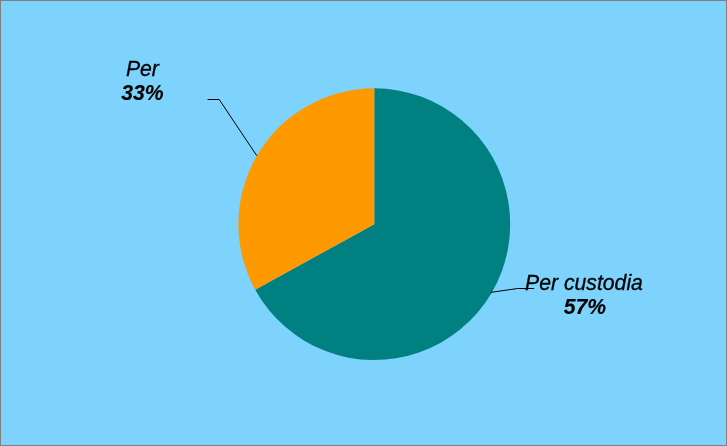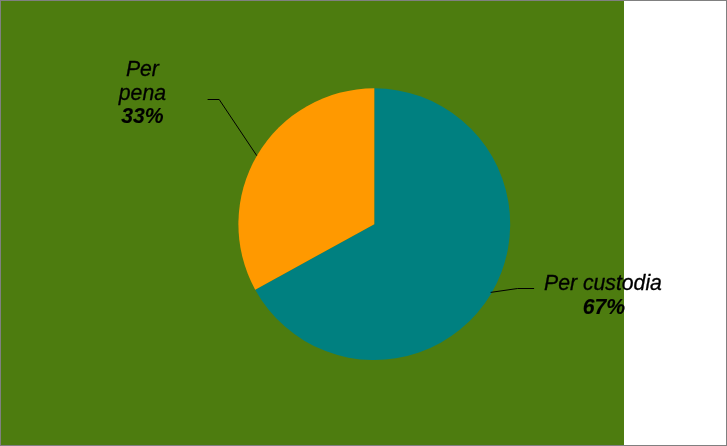--- a/index.html
+++ b/index.html
@@ -5,22 +5,22 @@
 <style>
   html, body { margin:0; padding:0; }
   body {
     width:727px; height:446px; background:#ffffff;
     font-family:"Liberation Sans", sans-serif;
     overflow:hidden;
     -webkit-font-smoothing:antialiased;
   }
   #chart-frame {
     position:absolute; left:0; top:0;
-    width:624px; height:446px;
-    background:#4d7c0f;
+    width:727px; height:446px;
+    background:#7dd3fc;
   }
   #chart-border {
     position:absolute; left:0; top:0;
     width:727px; height:446px;
     box-sizing:border-box;
     border:1px solid #808080;
     pointer-events:none;
   }
   #plot-svg { position:absolute; left:0; top:0; }
   .pie-label {
@@ -29,45 +29,44 @@
     font-style:italic;
     font-size:21.2px;
     line-height:23.5px;
     color:#000000;
     white-space:nowrap;
     -webkit-text-stroke:0.3px #000000;
     transform:translateZ(0);   
   }
   .pie-label .pct { font-weight:bold; -webkit-text-stroke:0.12px #000000; }
   #label-left  { left:72.4px;  top:57.2px;  width:140px; }
-  #label-right { left:533px; top:271.4px; width:140px; }
+  #label-right { left:514px; top:271.4px; width:140px; }
   #label-right .pct { position:relative; left:1px; }
 </style>
 </head>
 <body>
 
 <div id="chart-frame">
 
   <svg id="plot-svg" width="727" height="446">
 
     <path id="slice-teal" fill="#008080" d="M 374.3 224.2 L 374.30 88.30 A 135.9 135.9 0 1 1 255.21 289.67 Z"></path>
 
     <path id="slice-orange" fill="#FF9900" d="M 374.3 224.2 L 255.21 289.67 A 135.9 135.9 0 0 1 374.30 88.30 Z"></path>
 
     <polyline id="leader-left" fill="none" stroke-width="1" points="207.6,99.5 219.2,99.5 256.8,155.7" stroke="#000000"></polyline>
 
     <polyline id="leader-right" fill="none" stroke-width="1" points="534.1,288.5 517.6,288.5 490.6,292.4" stroke="#000000"></polyline>
   </svg>
 
   <div class="pie-label" id="label-left">
     <div>Per</div>
-    <div>pena</div>
     <div class="pct">33%</div>
   </div>
 
   <div class="pie-label" id="label-right">
     <div>Per custodia</div>
-    <div class="pct">67%</div>
+    <div class="pct">57%</div>
   </div>
 
   <div id="chart-border"></div>
 
 </div>
 
 </body></html>

